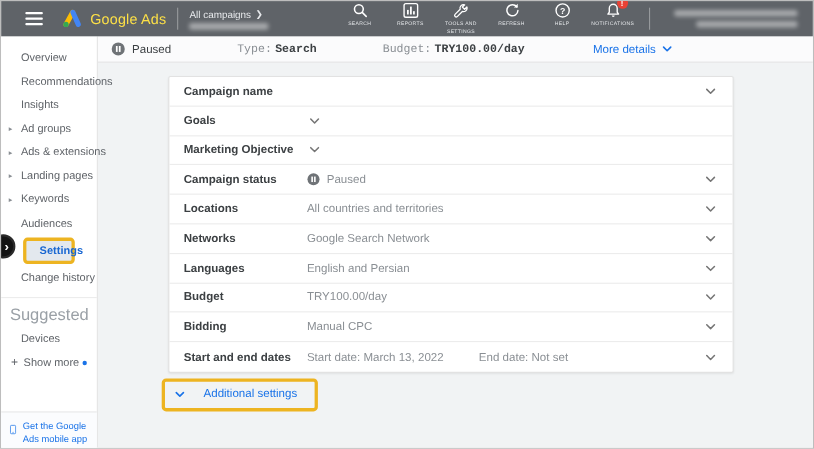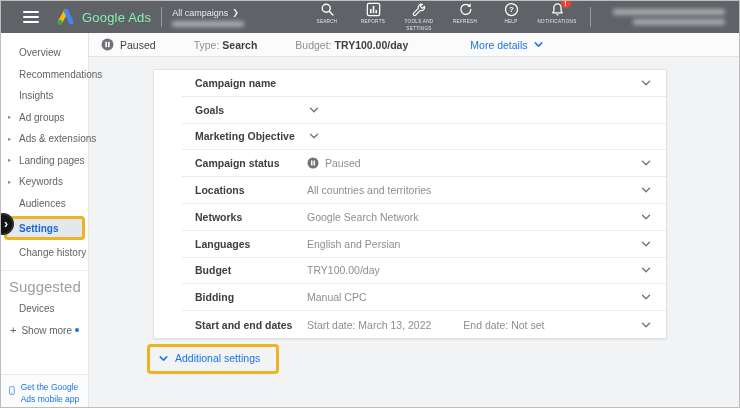--- a/index.html
+++ b/index.html
@@ -12,21 +12,21 @@
   }
   
   .topbar {
     position:absolute; left:0; top:0; right:0; height:32px;
     background:#5f6368; display:flex; align-items:center; padding:0 10px;
     z-index:30;
   }
   .hamburger { width:16px; display:flex; flex-direction:column; gap:3px; margin-left:12px; cursor:pointer; }
   .hamburger span { height:2px; background:#fff; border-radius:1px; }
   .logo { margin-left:16px; display:flex; align-items:center; }
-  .product-name { color:#86efac; font-size:13px; margin-left:7px; letter-spacing:.2px; }
+  .product-name { color:#fde047; font-size:13px; margin-left:7px; letter-spacing:.2px; }
   .tb-divider { width:1px; height:20px; background:rgba(255,255,255,.35); margin:0 10px; }
   .crumb-col { display:flex; flex-direction:column; gap:3px; }
   .crumb-row { display:flex; align-items:center; color:#e8eaed; font-size:9px; }
   .crumb-caret { font-size:8px; margin-left:4px; color:#e8eaed; }
   .blur-bar { background:rgba(255,255,255,.45); border-radius:2px; filter:blur(2px); }
   .crumb-blur { width:72px; height:6px; }
   .tb-spacer { flex:1; }
   .tb-nav { display:flex; align-items:flex-start; gap:0; }
   .tb-item { display:flex; flex-direction:column; align-items:center; width:46px; cursor:pointer; position:relative; }
   .tb-item .ic { height:15px; display:flex; align-items:center; justify-content:center; position:relative; }
@@ -45,21 +45,21 @@
     position:absolute; left:0; top:32px; bottom:0; width:88px;
     background:#ffffff; border-right:1px solid #e4e4e4; z-index:20;
     font-size:10px; color:#5f6368;
   }
   .nav-list { padding-top:9px; }
   .nav-item {
     height:21.5px; display:flex; align-items:center; padding-left:18px;
     position:relative; cursor:pointer; white-space:nowrap;
   }
   .nav-item .tri { position:absolute; left:7px; font-size:6.5px; color:#8a8f94; }
-  .nav-item-settings-wrap { padding:0 3px; margin:2px 0; }
+  .nav-item-settings-wrap { padding:0 20px; margin:2px 0; }
   .settings-box {
     border:3px solid #edb421; border-radius:4px; background:#e3e8ee;
     height:24px; display:flex; align-items:center; padding-left:12px;
     color:#1967d2; font-weight:bold; cursor:pointer;
   }
   .annot-circle {
     position:absolute; left:-9px; top:212px; width:22px; height:22px; border-radius:50%;
     background:#141414; color:#fff; display:flex; align-items:center; justify-content:center;
     font-size:12px; font-weight:bold; z-index:25; border:2px solid #2a2a2a;
   }
@@ -77,44 +77,43 @@
     display:flex; gap:6px; color:#1a73e8; font-size:8.5px; line-height:1.35; cursor:pointer;
   }
 
   
   .main { position:absolute; left:88px; top:32px; right:0; bottom:0; background:#f1f3f4; }
   .statusbar {
     height:24px; background:#fbfbfc; border-bottom:1px solid #e3e3e3;
     display:flex; align-items:center; padding-left:12px; font-size:10.5px;
   }
   .status-group { display:flex; align-items:center; gap:6px; color:#3c4043; }
-  .kv { margin-left:38px; color:#8a8f94; }
+  .kv { margin-left:60px; color:#8a8f94;font-family:Liberation Mono, monospace; }
   .kv b { color:#3c4043; font-weight:bold; margin-left:3px; }
   .more-details { margin-left:62px; color:#1a73e8; display:flex; align-items:center; gap:4px; cursor:pointer; }
 
   .card {
     margin:12px 72px 0 64px; background:#ffffff;
     border:1px solid #e2e2e2; border-radius:2px;
     box-shadow:0 1px 2px rgba(0,0,0,.07);
-    padding-left:28px;
   }
   .row {
     height:26.8px; display:flex; align-items:center; padding:0 13px;
     border-bottom:1px solid #ececec; cursor:pointer;
   }
   .row:last-child { border-bottom:none; }
   .row-label { width:112px; flex:none; font-size:10.5px; font-weight:bold; color:#3c4043; }
   .row-value { flex:1; font-size:10.5px; color:#8a8f94; display:flex; align-items:center; gap:6px; }
   .row-value .v2 { margin-left:26px; }
   .chev { flex:none; }
 
   .additional-wrap { margin:5px 0 0 58px; display:inline-block; }
   .additional-box {
     border:3px solid #edb421; border-radius:4px; padding:5px 16px 6px 7px;
-    display:flex; align-items:center; gap:5px; color:#1a73e8; font-size:10.5px; cursor:pointer;
+    display:flex; align-items:center; gap:15px; color:#1a73e8; font-size:10.5px; cursor:pointer;
   }
 </style>
 </head>
 <body>
 
 <div class="topbar">
   <div class="hamburger">
       <span></span>
       <span></span>
       <span></span>

